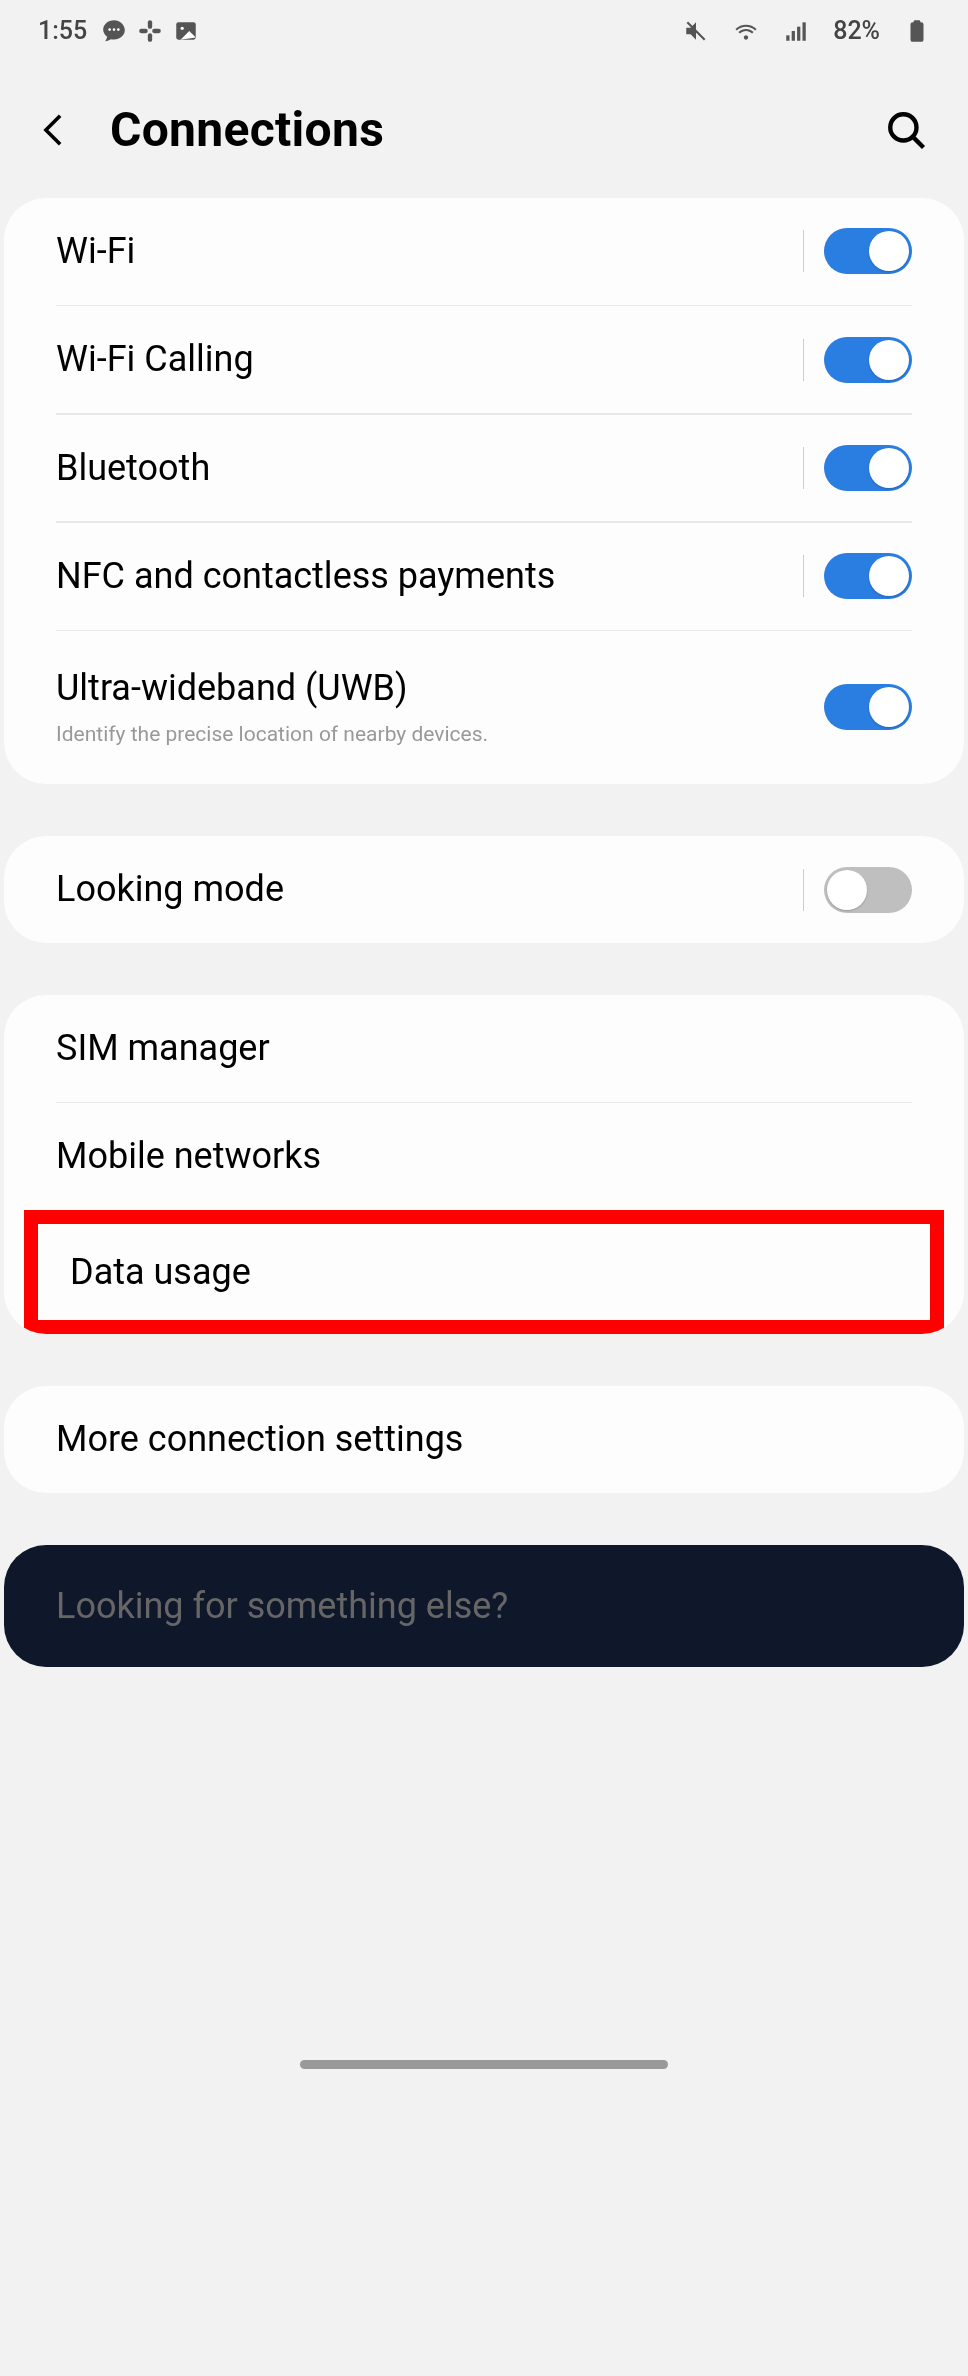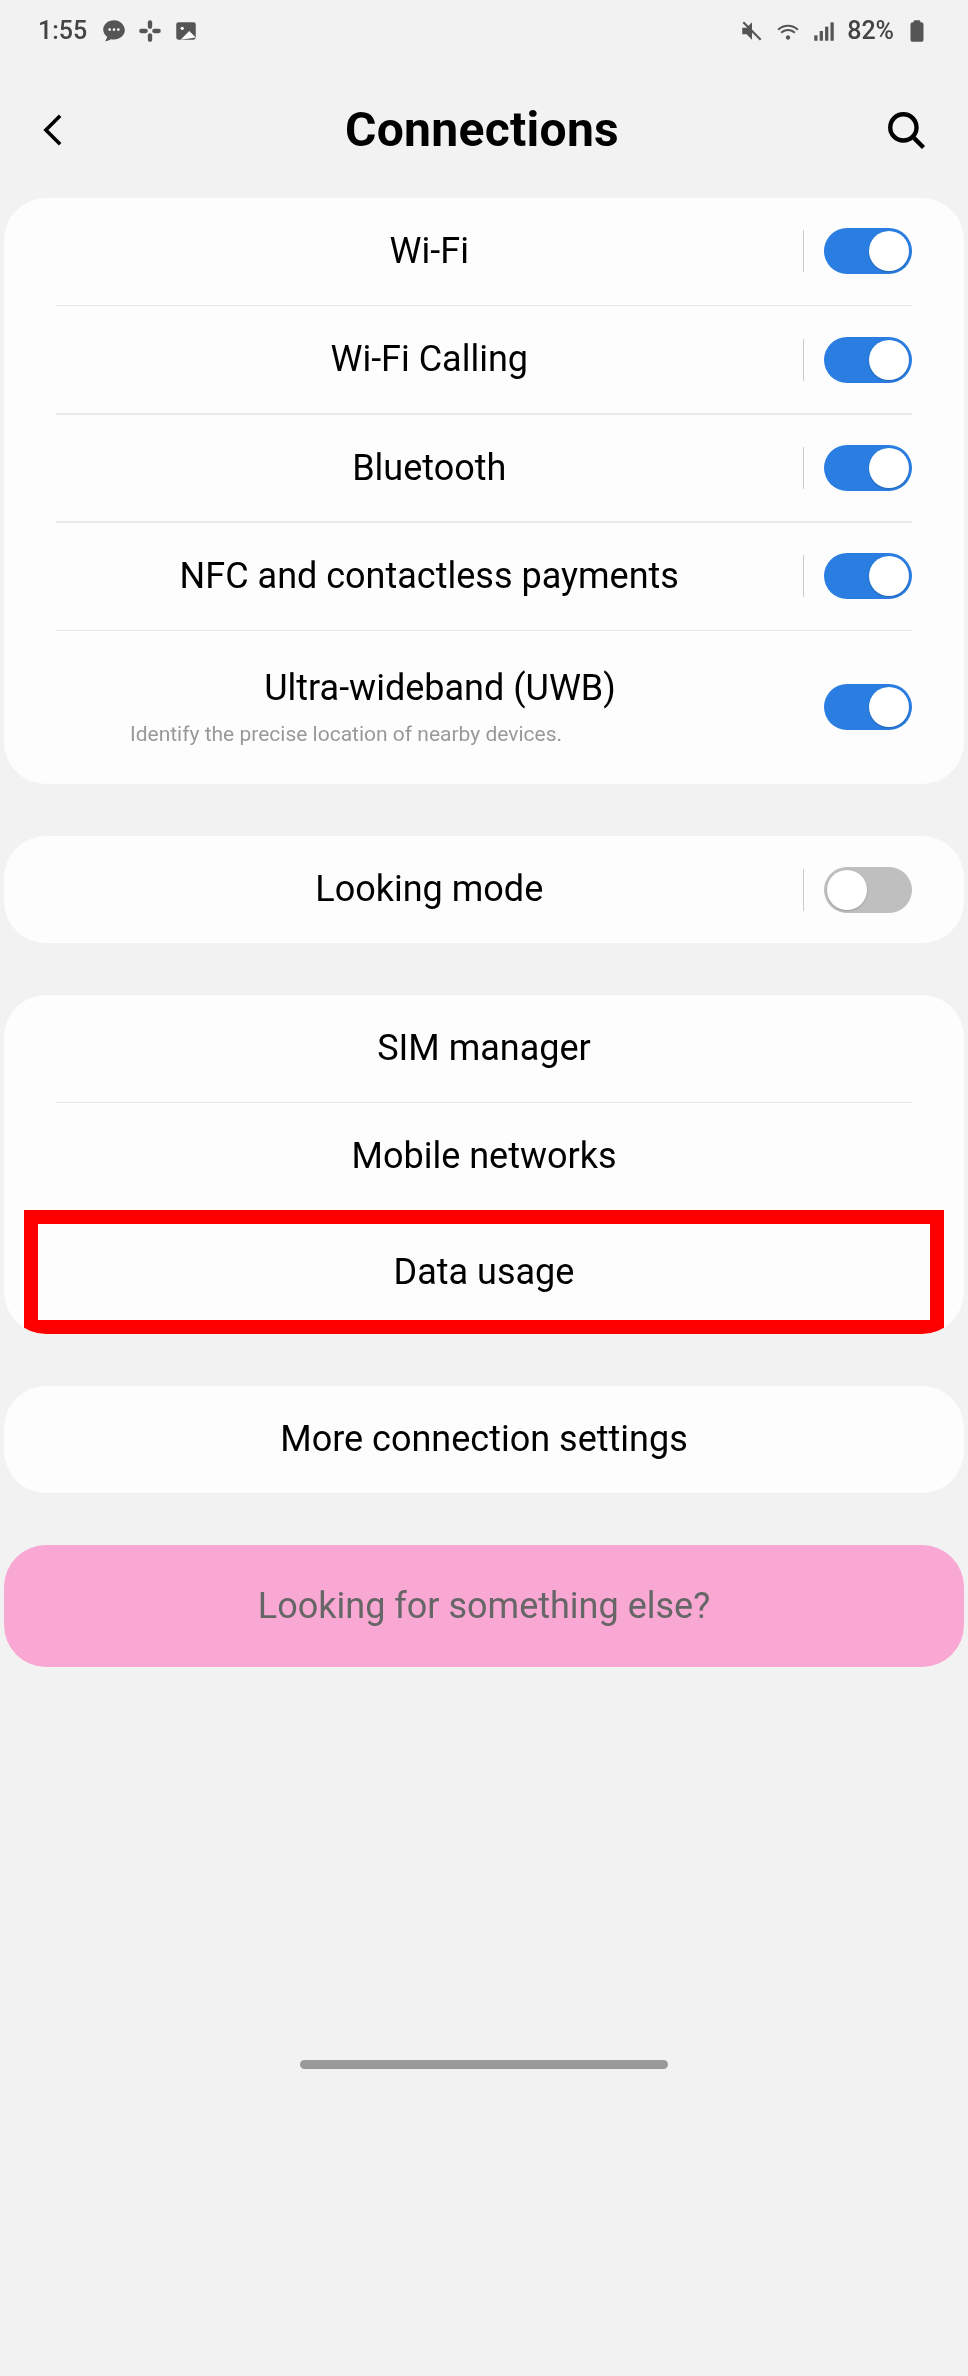--- a/index.html
+++ b/index.html
@@ -15,21 +15,21 @@
     .status-bar {
       display: flex;
       justify-content: space-between;
       align-items: center;
       padding: 16px 38px 8px;
       font-size: 25px;
       font-weight: 500;
       color: #444;
     }
     .status-left { display: flex; align-items: center; gap: 14px; }
-    .status-right { display: flex; align-items: center; gap: 10px; }
+    .status-right { display: flex; align-items: center; gap: 24px; }
     .status-icons-left { display: flex; gap: 10px; }
     .status-icon { width: 26px; height: 26px; display: inline-flex; align-items: center; justify-content: center; }
     .status-icon svg { width: 100%; height: 100%; fill: #555; }
 
     .header {
       display: flex;
       align-items: center;
       padding: 48px 38px 40px;
       gap: 28px;
     }
@@ -70,21 +70,21 @@
     .toggle.off .toggle-knob { left: 3px; }
     .hr { height: 1.5px; background: #e8e8e8; margin: 0 52px; }
 
     .highlight-box {
       border: 14px solid #ff0000;
       margin: 0 20px 0 20px;
     }
     .highlight-box .row { padding: 22px 32px; }
 
     .footer-card {
-      background: #f9a8d4;
+      background: #0f172a;
       border-radius: 42px;
       margin: 0 4px;
       padding: 40px 52px 40px;
     }
     .footer-text { font-size: 36px; color: #666; }
 
     .handle {
       position: absolute;
       bottom: 10px;
       left: 50%;
@@ -96,21 +96,21 @@
     }
 
     .fade-bottom {
       position: absolute;
       bottom: 0;
       left: 0; right: 0;
       height: 70px;
       background: linear-gradient(to top, #f2f2f2, transparent);
       pointer-events: none;
     }
-    .screen { position:relative; height: 2079px; overflow:hidden;text-align:center;}
+    .screen { position:relative; height: 2079px; overflow:hidden;}
     .content { padding-bottom: 0; }
   </style>
 </head>
 <body>
 
 <div class="screen">
 
   <div class="status-bar">
     <div class="status-left">
       <span>1:55</span>

